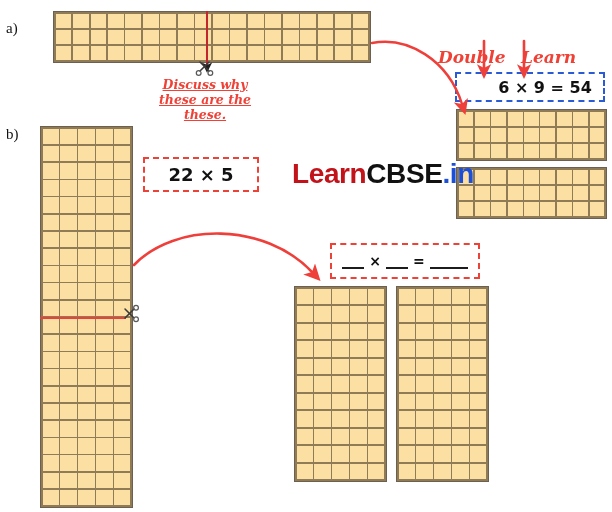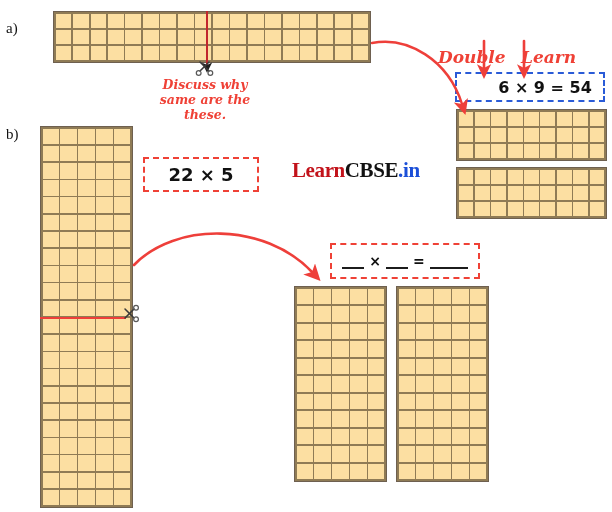--- a/index.html
+++ b/index.html
@@ -54,20 +54,21 @@
   
   .note{
     position:absolute;
     color:#ef4136;
     font-family:"DejaVu Serif", serif;
     font-weight:bold;
     font-style:italic;
     font-size:12.5px;
     line-height:15px;
     text-align:center;
+    text-decoration:underline;
   }
   .sublabel{
     position:absolute;
     color:#ef4136;
     font-family:"DejaVu Serif", serif;
     font-weight:bold;
     font-style:italic;
     font-size:17px;
     white-space:nowrap;
   }
@@ -87,23 +88,23 @@
   
   svg.overlay{
     position:absolute;left:0;top:0;
     width:612px;height:512px;
     pointer-events:none;
   }
 
   
   .watermark{
     position:absolute;
-    font-family:Liberation Serif, serif;
+    font-family:Liberation Sans, sans-serif;
     font-weight:bold;
-    font-size:21px;
+    font-size:28px;
     white-space:nowrap;
     letter-spacing:-0.4px;
   }
   .wm-learn{color:#c2121a;}
   .wm-cbse{color:#111111;}
   .wm-in{color:#1b4fd8;}
 
   .blankline{
     display:inline-block;
     border-bottom:2px solid #1c1c1c;
@@ -171,21 +172,21 @@
       <div class="cell"></div>
       <div class="cell"></div>
       <div class="cell"></div>
       <div class="cell"></div>
     </div>
 
   <div class="cutline-v" style="left:206px;top:11px;height:52px;"></div>
 
   <div class="note" style="left:140px;top:77px;width:130px;">
     <span>Discuss why</span><br>
-    <span>same are the</span><br>
+    <span>these are the</span><br>
     <span>these.</span>
   </div>
 
 
   <div class="sublabel" style="left:438px;top:47px;">Double</div>
   <div class="sublabel" style="left:521px;top:47px;">Learn</div>
 
   <div class="fbox blue" style="left:455px;top:72px;width:150px;height:30px;font-size:16px;padding-left:30px;">6 × 9 = 54</div>
 
   <div class="grid" id="grid-a-res1" style="left: 456px; top: 109px; width: 151px; height: 52px; grid-template-columns: repeat(9, 1fr); grid-template-rows: repeat(3, 1fr);">

